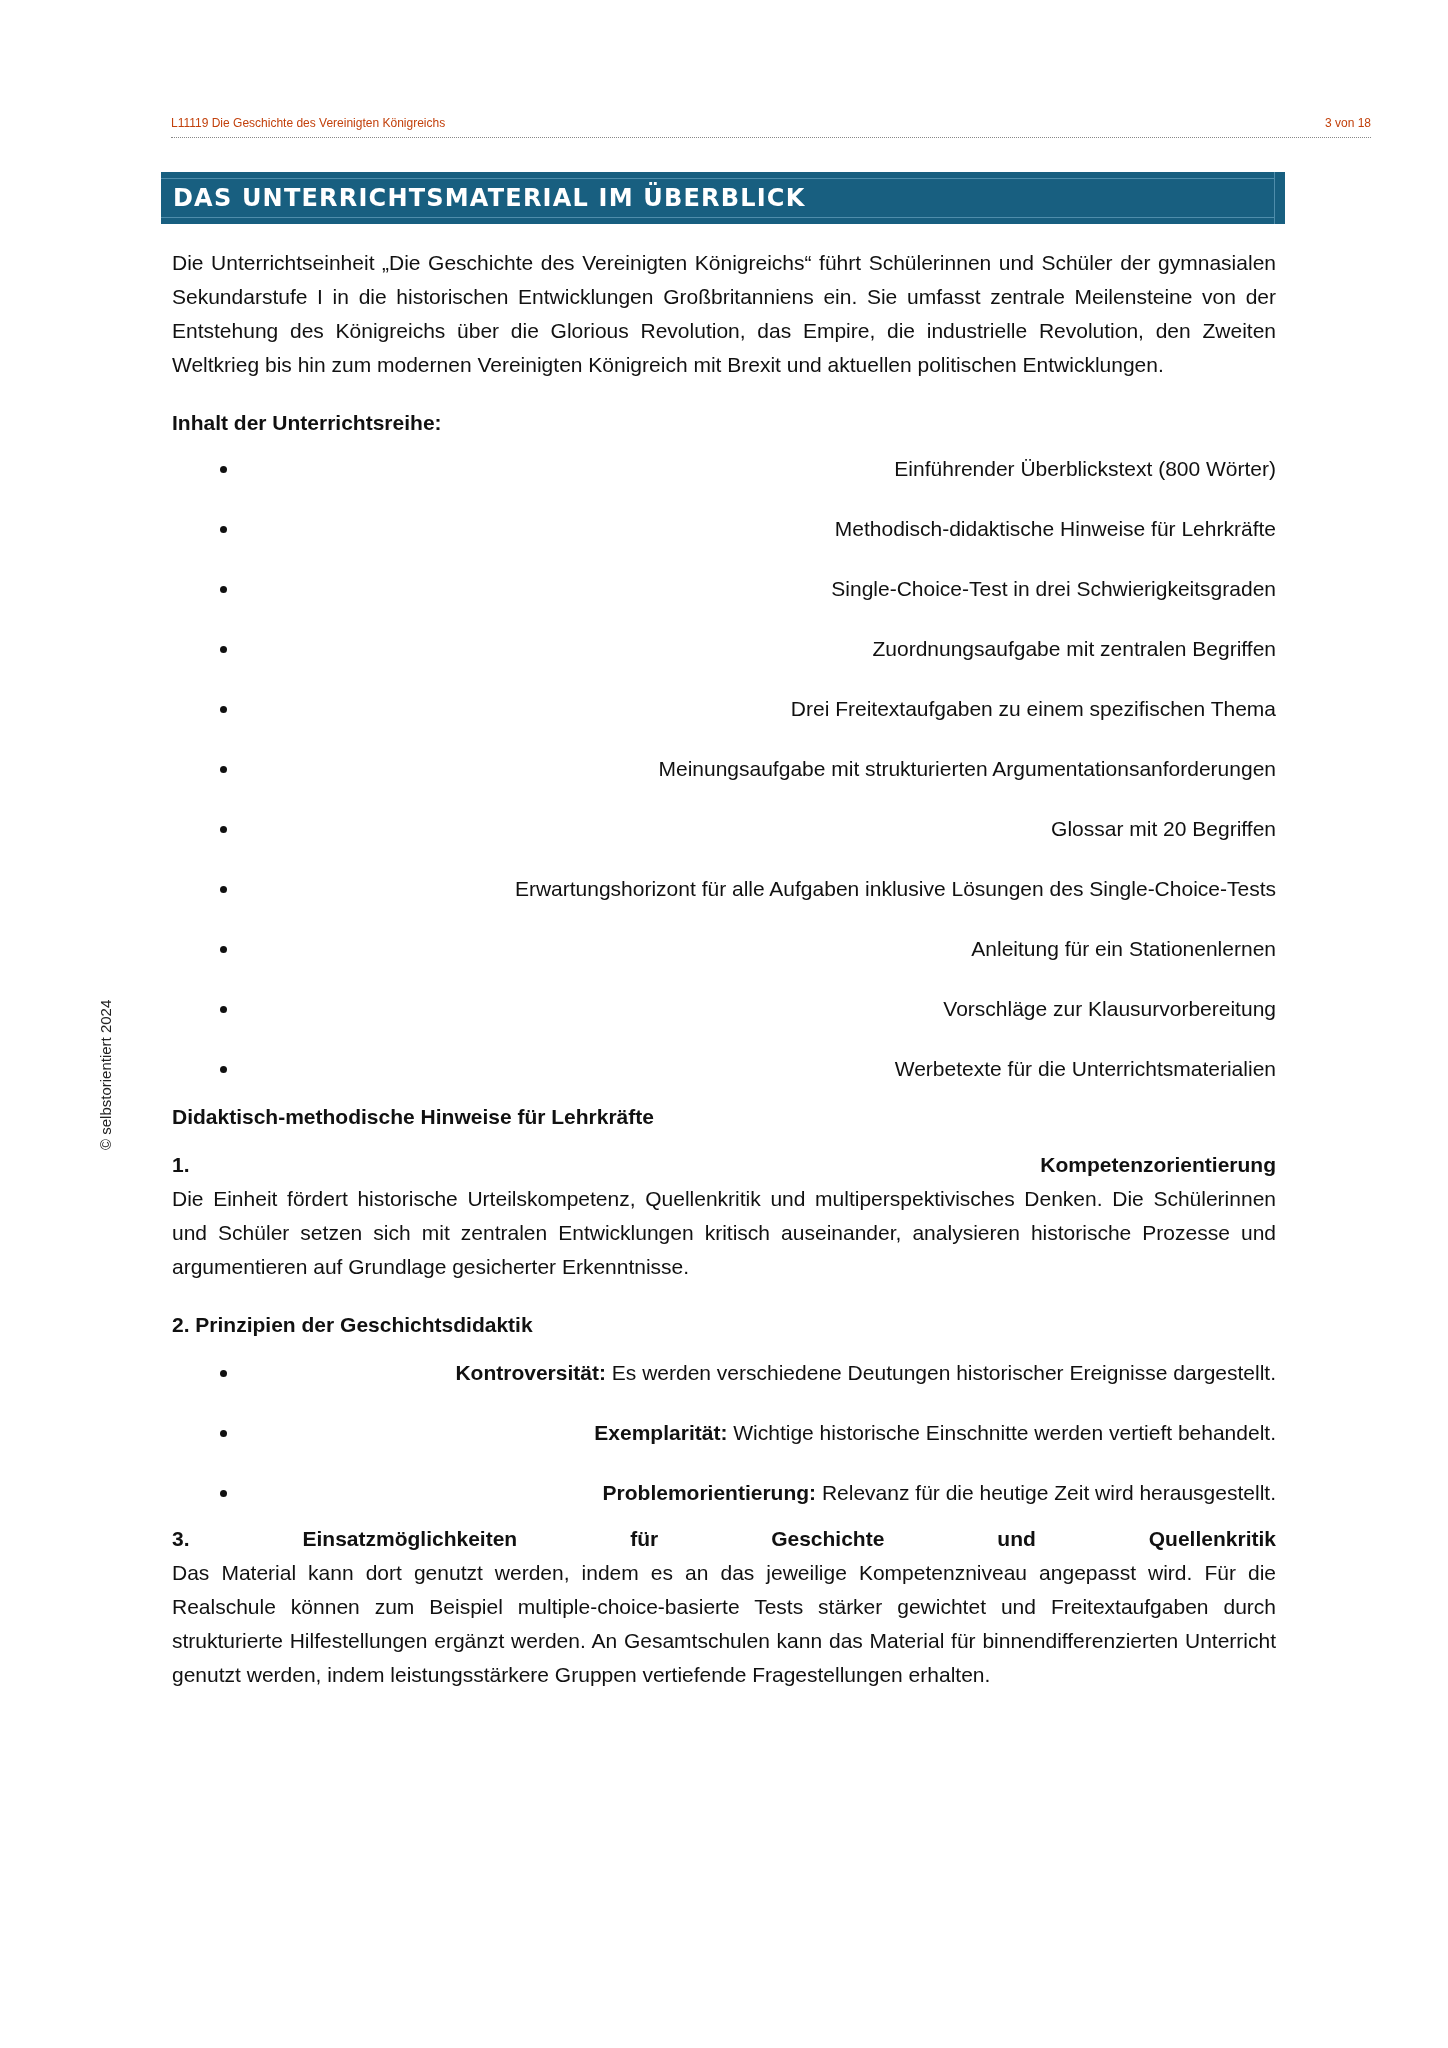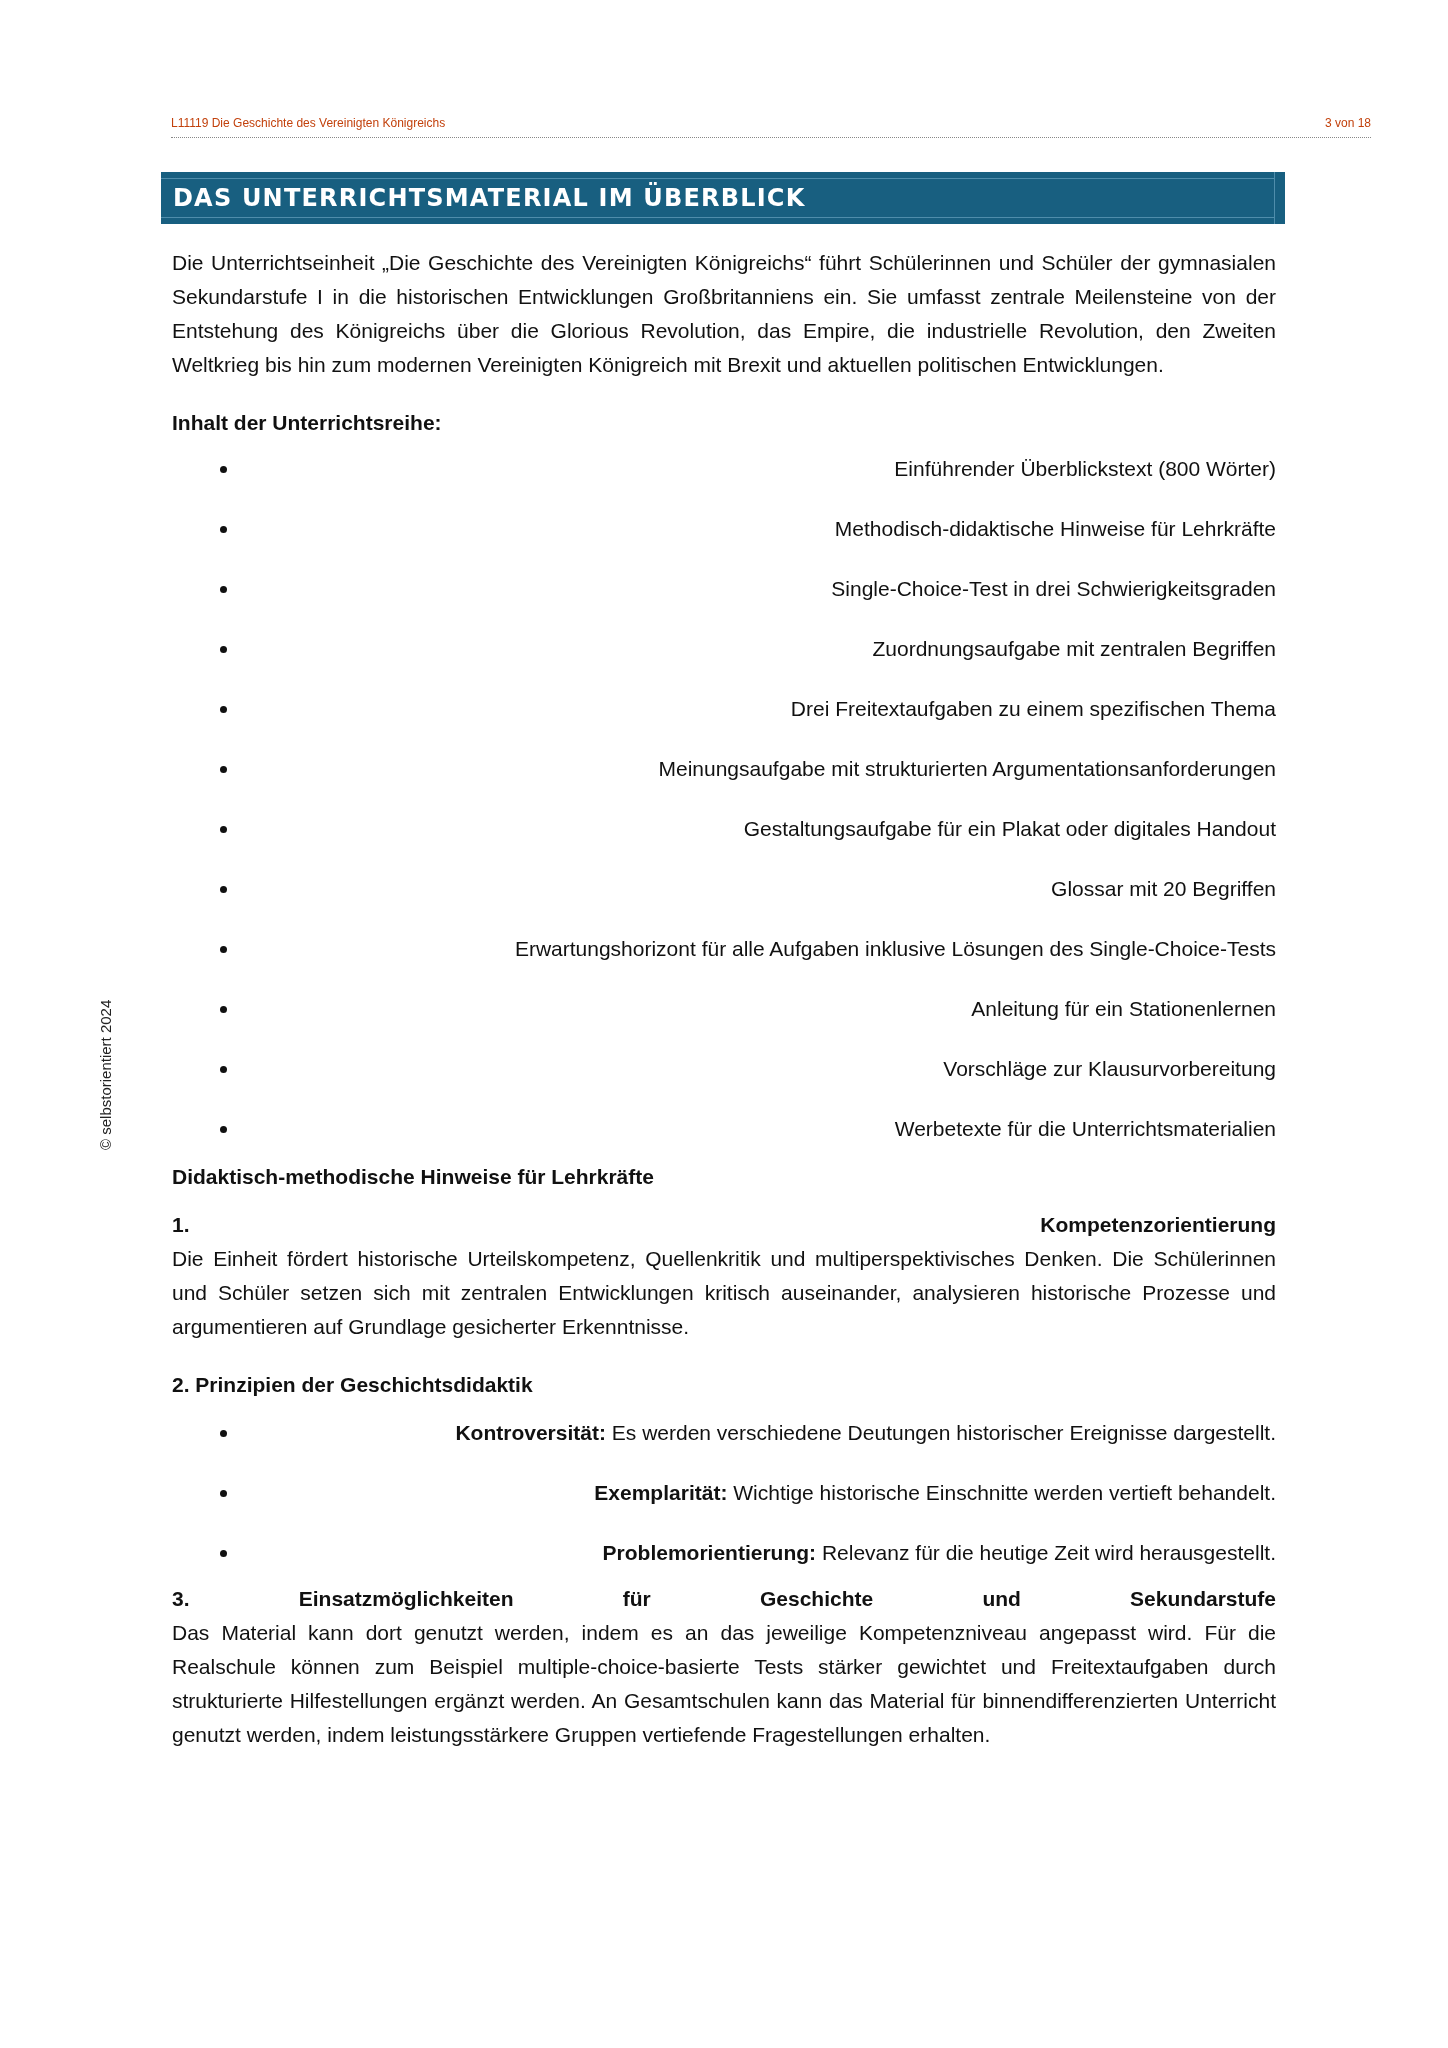--- a/index.html
+++ b/index.html
@@ -78,21 +78,20 @@
   <p class="justify intro">Die Unterrichtseinheit „Die Geschichte des Vereinigten Königreichs“ führt Schülerinnen und Schüler der gymnasialen Sekundarstufe I in die historischen Entwicklungen Großbritanniens ein. Sie umfasst zentrale Meilensteine von der Entstehung des Königreichs über die Glorious Revolution, das Empire, die industrielle Revolution, den Zweiten Weltkrieg bis hin zum modernen Vereinigten Königreich mit Brexit und aktuellen politischen Entwicklungen.</p>
 
   <p class="h-bold">Inhalt der Unterrichtsreihe:</p>
   <ul class="bullets">
     <li><span class="dot"></span><span>Einführender Überblickstext (800 Wörter)</span></li>
     <li><span class="dot"></span><span>Methodisch-didaktische Hinweise für Lehrkräfte</span></li>
     <li><span class="dot"></span><span>Single-Choice-Test in drei Schwierigkeitsgraden</span></li>
     <li><span class="dot"></span><span>Zuordnungsaufgabe mit zentralen Begriffen</span></li>
     <li><span class="dot"></span><span>Drei Freitextaufgaben zu einem spezifischen Thema</span></li>
     <li><span class="dot"></span><span>Meinungsaufgabe mit strukturierten Argumentationsanforderungen</span></li>
-    <li><span class="dot"></span><span>Gestaltungsaufgabe für ein Plakat oder digitales Handout</span></li>
     <li><span class="dot"></span><span>Glossar mit 20 Begriffen</span></li>
     <li><span class="dot"></span><span>Erwartungshorizont für alle Aufgaben inklusive Lösungen des Single-Choice-Tests</span></li>
     <li><span class="dot"></span><span>Anleitung für ein Stationenlernen</span></li>
     <li><span class="dot"></span><span>Vorschläge zur Klausurvorbereitung</span></li>
     <li style="height:44px"><span class="dot"></span><span>Werbetexte für die Unterrichtsmaterialien</span></li>
   </ul>
 
   <p class="h-bold" style="margin-top:4px; margin-bottom:14px">Didaktisch-methodische Hinweise für Lehrkräfte</p>
 
   <div class="subhead-split">
@@ -107,16 +106,16 @@
     <li><span class="dot"></span><b>Exemplarität:</b><span> Wichtige historische Einschnitte werden vertieft behandelt.</span></li>
     <li style="height:46px"><span class="dot"></span><b>Problemorientierung:</b><span> Relevanz für die heutige Zeit wird herausgestellt.</span></li>
   </ul>
 
   <div class="subhead-split">
     <span>3.</span>
     <span>Einsatzmöglichkeiten</span>
     <span>für</span>
     <span>Geschichte</span>
     <span>und</span>
-    <span>Sekundarstufe</span>
+    <span>Quellenkritik</span>
   </div>
   <p class="justify">Das Material kann dort genutzt werden, indem es an das jeweilige Kompetenzniveau angepasst wird. Für die Realschule können zum Beispiel multiple-choice-basierte Tests stärker gewichtet und Freitextaufgaben durch strukturierte Hilfestellungen ergänzt werden. An Gesamtschulen kann das Material für binnendifferenzierten Unterricht genutzt werden, indem leistungsstärkere Gruppen vertiefende Fragestellungen erhalten.</p>
 </div>
 
 </body></html>

